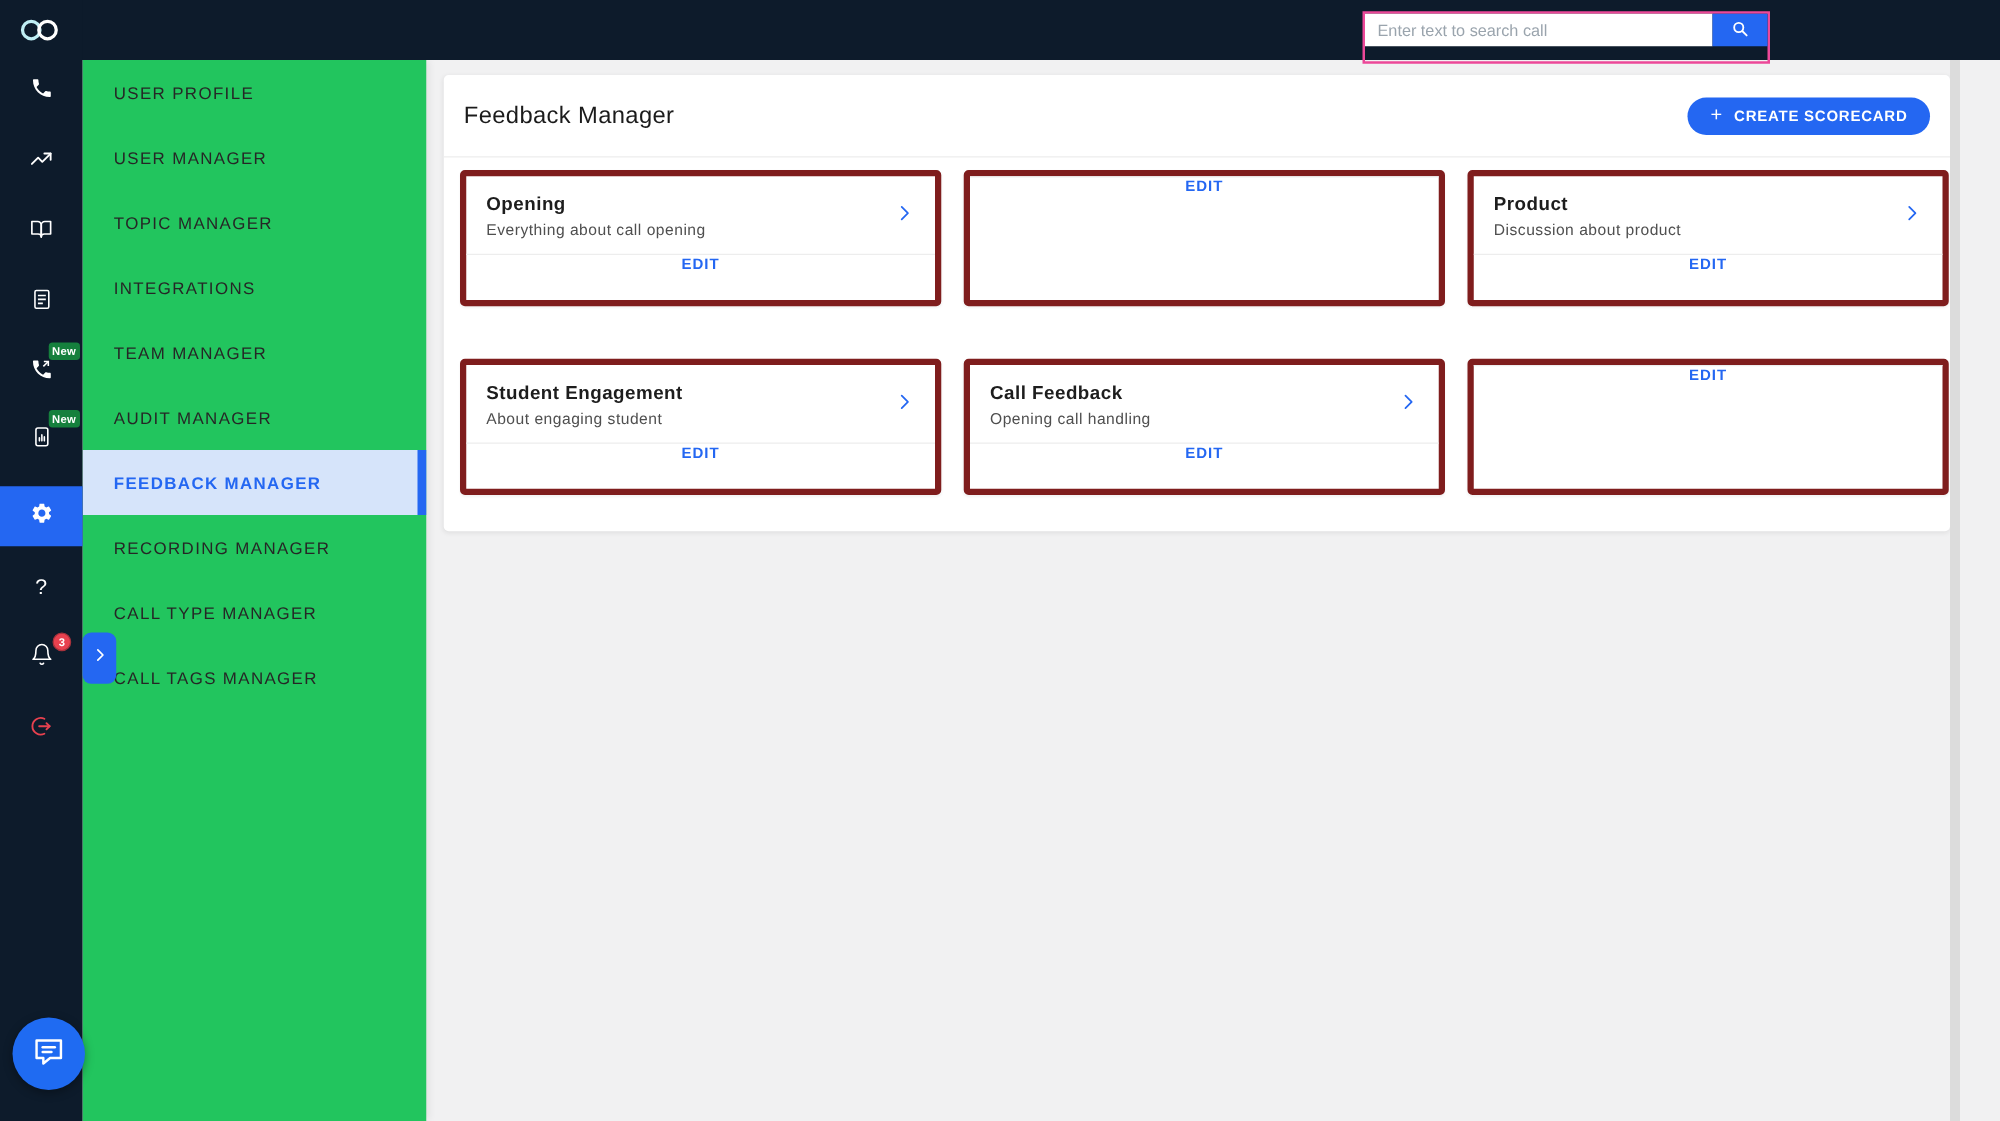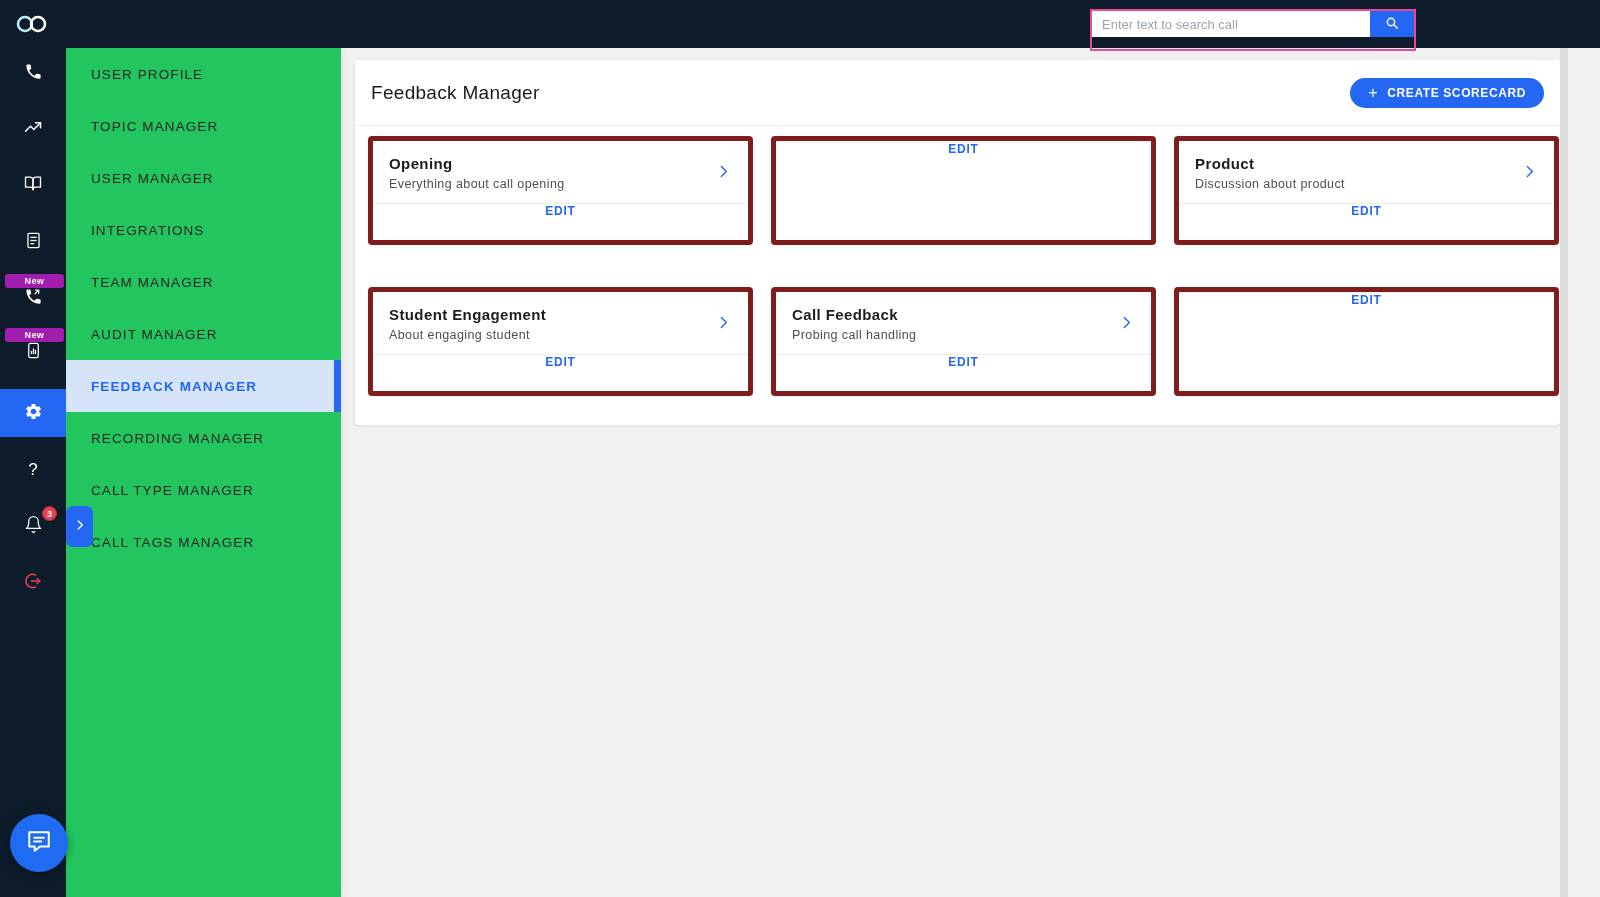--- a/index.html
+++ b/index.html
@@ -11,21 +11,21 @@
   .search-wrap { position:absolute; left:1090px; top:9px; display:flex; border:2px solid #ec4899; height:42px; }
   .search-input { width:278px; height:26px; border:none; outline:none; padding:0 10px; font-size:13px; color:#444; font-family:"Liberation Sans", sans-serif; }
   .search-input::placeholder { color:#9aa4ad; }
   .search-btn { width:44px; height:26px; background:#2467f2; border:none; display:flex; align-items:center; justify-content:center; cursor:pointer; }
 
   
   .rail { position:absolute; left:0; top:0; bottom:0; width:66px; background:#0d1b2b; z-index:6; }
   .logo { position:absolute; left:15px; top:13px; width:36px; height:22px; display:flex; align-items:center; }
   .rail-item { position:absolute; left:0; width:66px; height:48px; display:flex; align-items:center; justify-content:center; cursor:pointer; }
   .rail-item.active { background:#2467f2; }
-  .rail-badge { position:absolute; right:2px; top:0; background:#a21caf; color:#fff; font-size:9px; font-weight:bold; padding:2px 20px; border-radius:3px; letter-spacing:.3px; }
+  .rail-badge { position:absolute; right:2px; top:0; background:#15803d; color:#fff; font-size:9px; font-weight:bold; padding:2px 3px; border-radius:3px; letter-spacing:.3px; }
   .count-badge { position:absolute; right:9px; top:4px; width:15px; height:15px; border-radius:50%; background:#e8414f; border:1px solid #a8323c; color:#fff; font-size:9px; font-weight:bold; display:flex; align-items:center; justify-content:center; }
   .help-glyph { color:#fff; font-size:17px; font-weight:500; }
 
   
   .expand-btn { position:absolute; left:66px; top:506px; width:27px; height:41px; background:#2467f2; border-radius:7px; display:flex; align-items:center; justify-content:center; z-index:7; cursor:pointer; }
 
   
   .chat-fab { position:absolute; left:10px; top:814px; width:58px; height:58px; border-radius:50%; background:#1f6bf2; display:flex; align-items:center; justify-content:center; z-index:8; box-shadow:0 2px 8px rgba(0,0,0,.35); cursor:pointer; }
 
   
@@ -164,22 +164,22 @@
           <path d="M15 4.8A8 8 0 1 0 15 19.2"></path>
           <line x1="10" y1="12" x2="20" y2="12"></line>
           <polyline points="17 9 20 12 17 15"></polyline>
         </svg>
     </span>
   </div>
 </div>
 
 <div class="sidebar">
   <div class="menu-item">USER PROFILE</div>
+  <div class="menu-item">USER MANAGER</div>
   <div class="menu-item">TOPIC MANAGER</div>
-  <div class="menu-item">USER MANAGER</div>
   <div class="menu-item">INTEGRATIONS</div>
   <div class="menu-item">TEAM MANAGER</div>
   <div class="menu-item">AUDIT MANAGER</div>
   <div class="menu-item active">FEEDBACK MANAGER</div>
   <div class="menu-item">RECORDING MANAGER</div>
   <div class="menu-item">CALL TYPE MANAGER</div>
   <div class="menu-item">CALL TAGS MANAGER</div>
 </div>
 
 <div class="expand-btn">
@@ -255,21 +255,21 @@
       </div>
       <div class="card-footer">
         <span class="edit-link">EDIT</span>
       </div>
     </div>
 
     <div class="card">
       <div class="card-body">
         <div>
           <div class="card-title">Call Feedback</div>
-          <div class="card-sub">Probing call handling</div>
+          <div class="card-sub">Opening call handling</div>
         </div>
         <span>
           <svg width="17" height="17" viewBox="0 0 24 24" fill="none" stroke="#2467f2" stroke-width="2" stroke-linecap="round" stroke-linejoin="round">
               <polyline points="9 5 16 12 9 19"></polyline>
             </svg>
         </span>
       </div>
       <div class="card-footer">
         <span class="edit-link">EDIT</span>
       </div>

